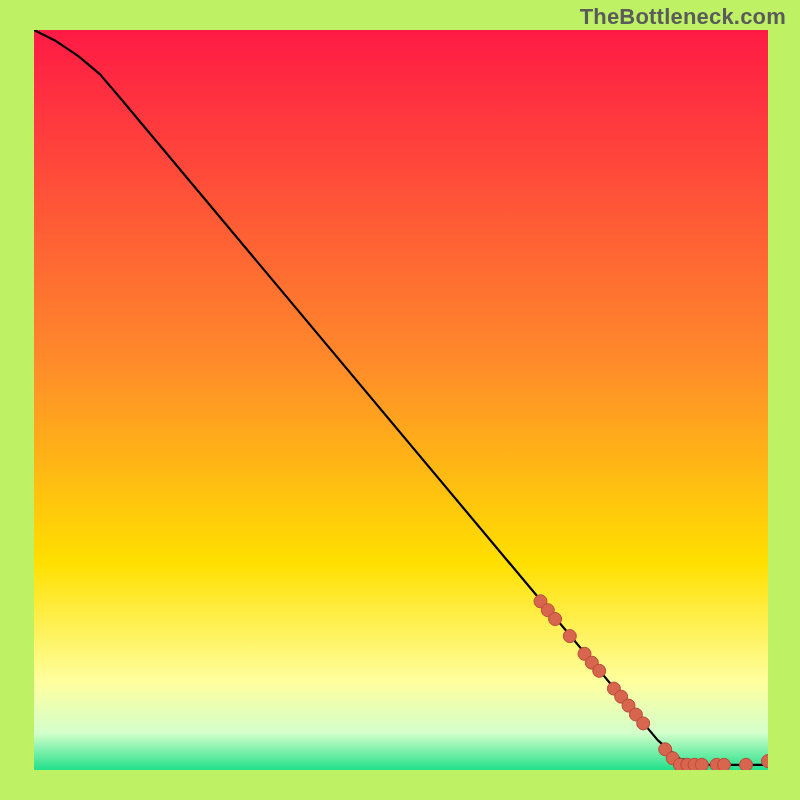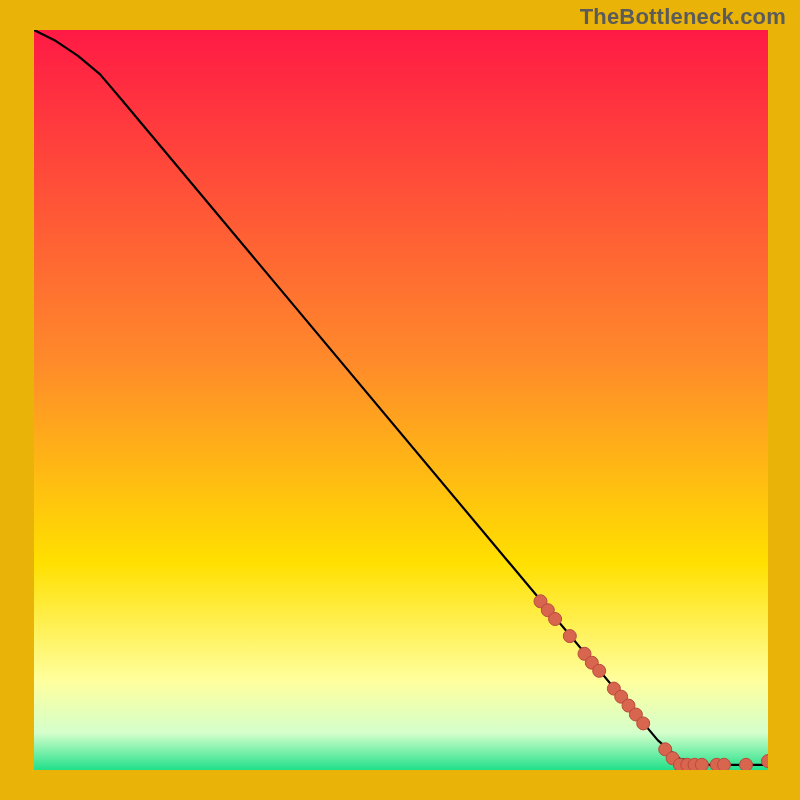--- a/index.html
+++ b/index.html
@@ -8,21 +8,21 @@
     width: 800px;
     height: 800px;
     background: #000;
     font-family: Arial, Helvetica, sans-serif;
     overflow: hidden;
   }
   .frame {
     position: relative;
     width: 800px;
     height: 800px;
-    background: #eab308;
+    background: #bef264;
   }
   .watermark {
     position: absolute;
     top: 4px;
     right: 14px;
     color: #5b5b5b;
     font-size: 22px;
     font-weight: 600;
     letter-spacing: 0.2px;
     user-select: none;

